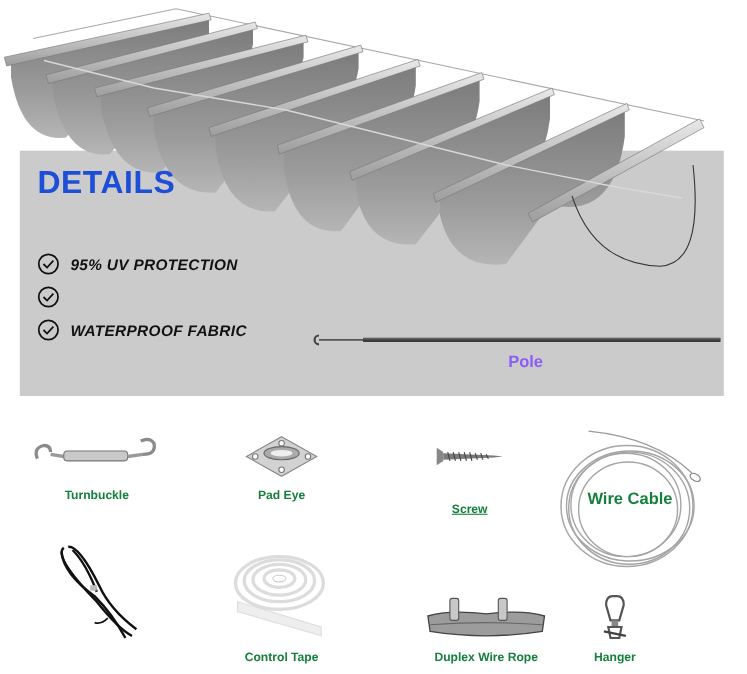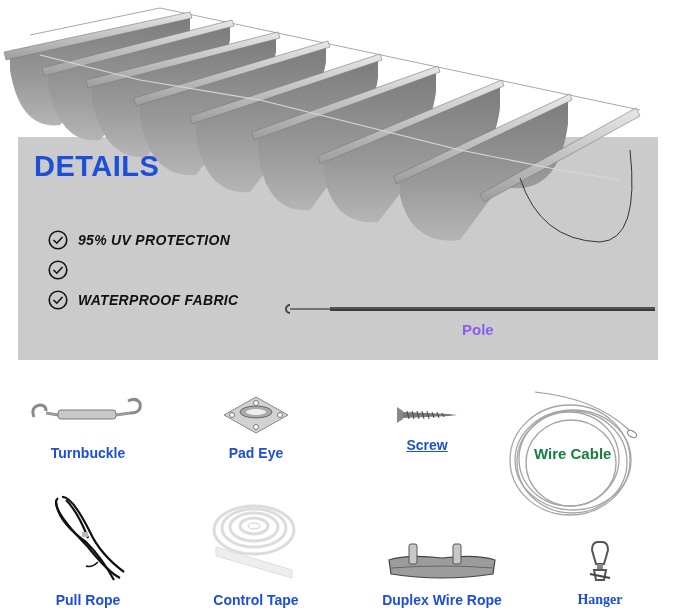--- a/index.html
+++ b/index.html
@@ -3,28 +3,28 @@
 <meta charset="utf-8">
 <style>
   html, body { margin: 0; padding: 0; background: #ffffff; }
   body { width: 679px; height: 613px; position: relative; overflow: hidden;
          font-family: "Liberation Sans", "DejaVu Sans", sans-serif; }
   .abs { position: absolute; }
   .panel { left: 18px; top: 137px; width: 640px; height: 223px; background: #cbcbcb; }
   .shade-art { left: 0; top: 0; width: 679px; height: 250px; }
   .title { left: 34px; top: 150px; font-size: 29px; font-weight: 700; color: #1d4ed8;
            letter-spacing: 0.5px; }
-  .feature { left: 48px; height: 22px; display: flex; align-items: center; }
+  .feature { left: 34px; height: 22px; display: flex; align-items: center; }
   .feature .chk { width: 20px; height: 20px; margin-right: 10px; }
   .feature .txt { font-size: 14px; font-weight: 700; font-style: italic; color: #111;
                   letter-spacing: 0.3px; }
   .pole-art { left: 280px; top: 300px; width: 380px; height: 20px; }
   .pole-label { left: 462px; top: 321px; font-size: 15px; color: #8b5cf6; font-weight: 700; }
   .acc { text-align: center; }
-  .acc .lbl { font-size: 14px; font-weight: 700; color: #1d4ed8; white-space: nowrap; }
+  .acc .lbl { font-size: 11px; font-weight: 700; color: #15803d; white-space: nowrap; }
   .acc svg { display: block; }
 </style>
 </head>
 <body>
 
 <div class="abs panel"></div>
 
 <svg class="abs shade-art" viewBox="0 0 679 250">
   <defs>
     <linearGradient id="fab" x1="0" y1="0" x2="0" y2="1">
@@ -133,21 +133,21 @@
       <line x1="40" y1="16" x2="42" y2="24"></line>
         <line x1="45" y1="16" x2="47" y2="24"></line>
       <line x1="50" y1="16" x2="52" y2="24"></line>
         <line x1="55" y1="16" x2="57" y2="24"></line>
       <line x1="60" y1="16" x2="62" y2="24"></line>
         <line x1="65" y1="17" x2="67" y2="23"></line>
       <line x1="70" y1="17" x2="72" y2="23"></line>
         <line x1="75" y1="18" x2="77" y2="22"></line>
     </g>
   </svg>
-  <div class="lbl" style="margin-top:2px;text-decoration:underline;">Screw</div>
+  <div class="lbl" style="margin-top:22px;text-decoration:underline;">Screw</div>
 </div>
 
 <svg class="abs" style="left:505px; top:390px;" width="140" height="130" viewBox="0 0 140 130">
   <g fill="none" stroke="#a5a5a5" stroke-width="1.3">
     <ellipse cx="65" cy="70" rx="60" ry="55"></ellipse>
     <ellipse cx="67" cy="72" rx="55" ry="51"></ellipse>
     <ellipse cx="64" cy="69" rx="50" ry="47"></ellipse>
     <ellipse cx="66" cy="73" rx="45" ry="43"></ellipse>
     <ellipse cx="68" cy="70" rx="58" ry="50"></ellipse>
   </g>
@@ -160,21 +160,20 @@
   <svg width="120" height="92" viewBox="0 0 120 92">
     <g fill="none" stroke="#111" stroke-width="2.2">
       <path d="M30,6 Q20,14 60,55 Q80,80 92,86"></path>
       <path d="M34,5 Q44,4 62,40 Q72,62 96,80"></path>
       <path d="M28,10 Q30,30 58,50 Q74,66 86,88"></path>
       <path d="M38,8 Q50,20 60,46"></path>
     </g>
     <rect x="54" y="40" width="6" height="5" fill="#bbb"></rect>
     <path d="M70,70 Q64,76 58,74" fill="none" stroke="#111" stroke-width="1.5"></path>
   </svg>
-  <div class="lbl" style="margin-top:8px;">Pull Rope</div>
 </div>
 
 <div class="abs acc" style="left:196px; top:492px; width:120px;">
   <svg width="120" height="92" viewBox="0 0 120 92">
     <g fill="none" stroke="#dcdcdc" stroke-width="3">
       <ellipse cx="58" cy="38" rx="40" ry="24"></ellipse>
       <ellipse cx="58" cy="36" rx="32" ry="19"></ellipse>
       <ellipse cx="58" cy="35" rx="24" ry="14"></ellipse>
       <ellipse cx="58" cy="34" rx="14" ry="8"></ellipse>
     </g>
@@ -187,21 +186,21 @@
 <div class="abs acc" style="left:367px; top:540px; width:150px;">
   <svg width="150" height="44" viewBox="0 0 150 44">
     <path d="M22,20 Q40,14 75,18 Q110,14 128,20 L126,34 Q75,42 24,34 Z" fill="#9c9c9c" stroke="#444" stroke-width="1.2"></path>
     <rect x="42" y="4" width="8" height="20" rx="2" fill="#c8c8c8" stroke="#555" stroke-width="1"></rect>
     <rect x="86" y="4" width="8" height="20" rx="2" fill="#c8c8c8" stroke="#555" stroke-width="1"></rect>
     <path d="M24,28 Q75,24 126,28" fill="none" stroke="#666" stroke-width="1"></path>
   </svg>
   <div class="lbl" style="margin-top:8px;">Duplex Wire Rope</div>
 </div>
 
-<div class="abs acc" style="left:568px; top:540px; width:64px;font-family:Liberation Serif, serif;">
+<div class="abs acc" style="left:527px; top:540px; width:64px;">
   <svg width="64" height="44" viewBox="0 0 64 44">
     <path d="M30,2 Q24,2 24,10 L28,24 L36,24 L40,10 Q40,2 34,2 Z" fill="none" stroke="#555" stroke-width="2"></path>
     <rect x="29" y="24" width="6" height="6" fill="#888"></rect>
     <path d="M26,30 L38,30 L36,40 L28,40 Z" fill="none" stroke="#555" stroke-width="2"></path>
     <line x1="22" y1="34" x2="42" y2="38" stroke="#444" stroke-width="2"></line>
   </svg>
   <div class="lbl" style="margin-top:8px;">Hanger</div>
 </div>
 
 </body></html>

